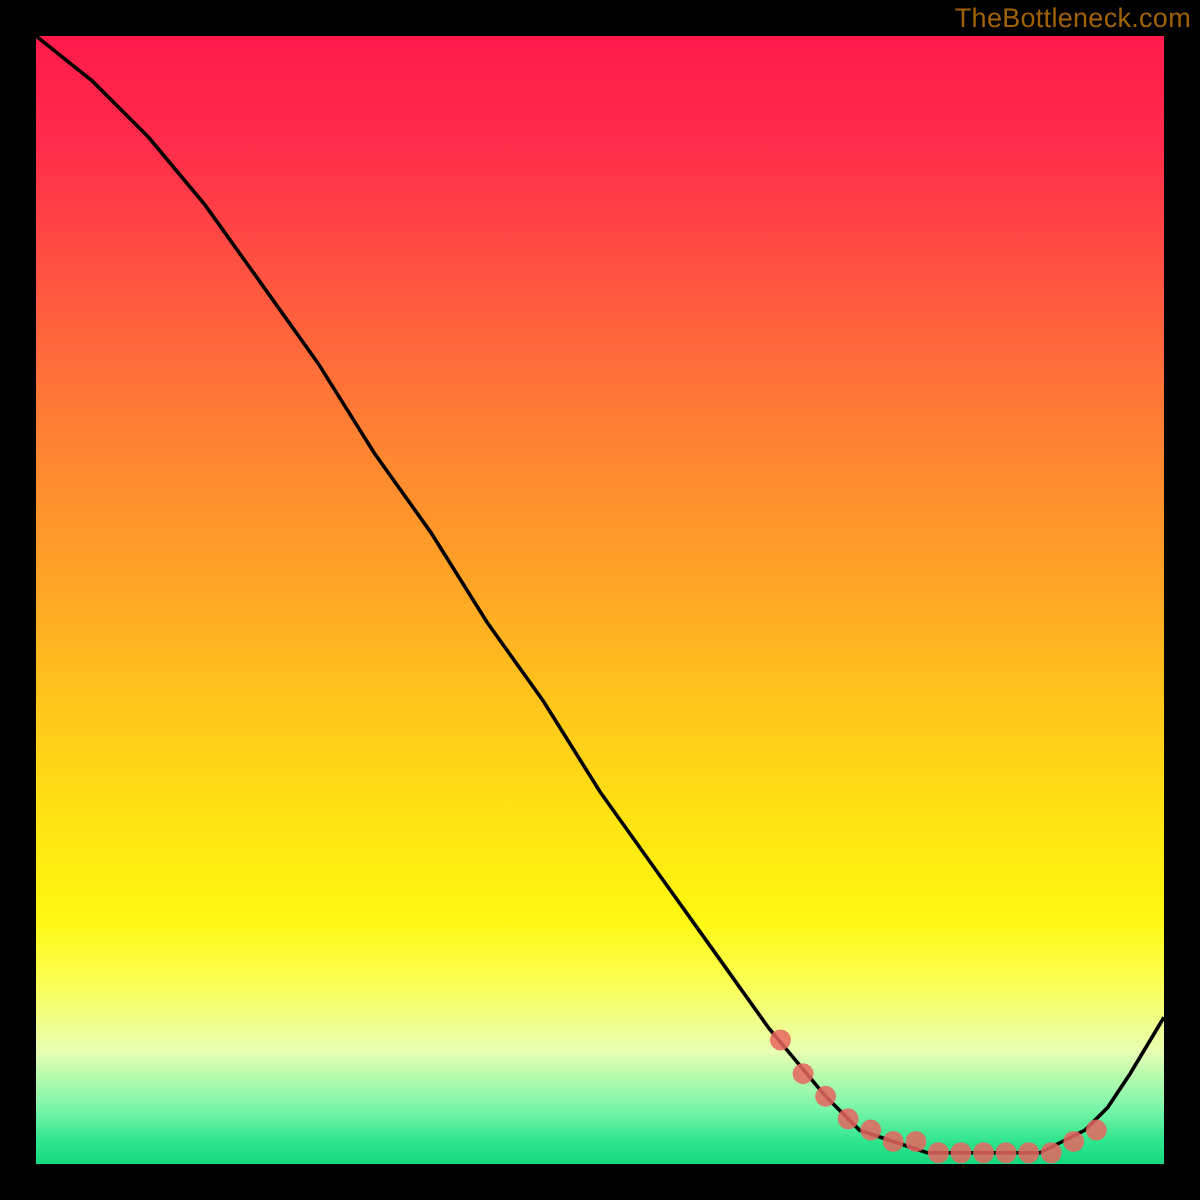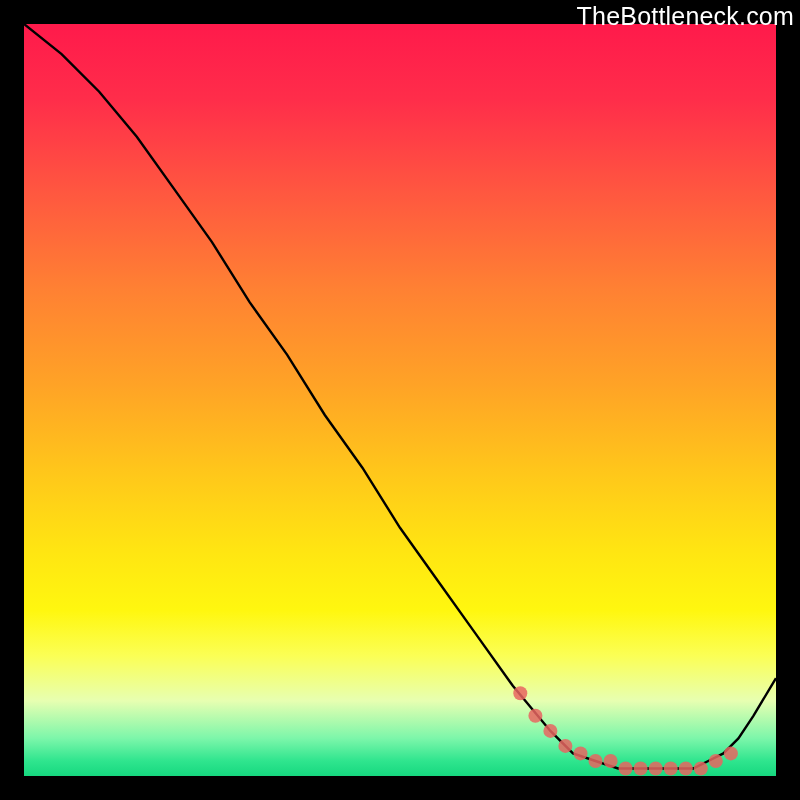--- a/index.html
+++ b/index.html
@@ -42,22 +42,22 @@
     position: absolute;
     left: 0;
     top: 0;
     width: 752px;
     height: 752px;
   }
   .watermark {
     position: absolute;
     top: 2px;
     right: 6px;
-    color: #ffffff;
-    font-size: 25px;
+    color: #a16207;
+    font-size: 18px;
     font-weight: 500;
     letter-spacing: 0.2px;
     user-select: none;
   }
 </style>
 </head>
 <body>
 
 <div class="frame">
   <div class="plot">

